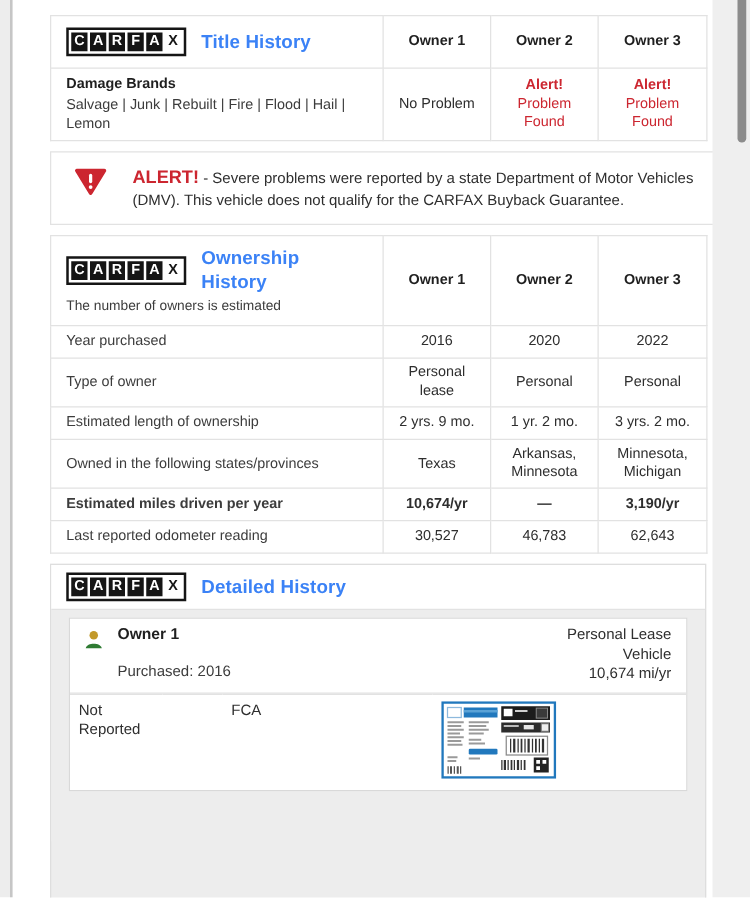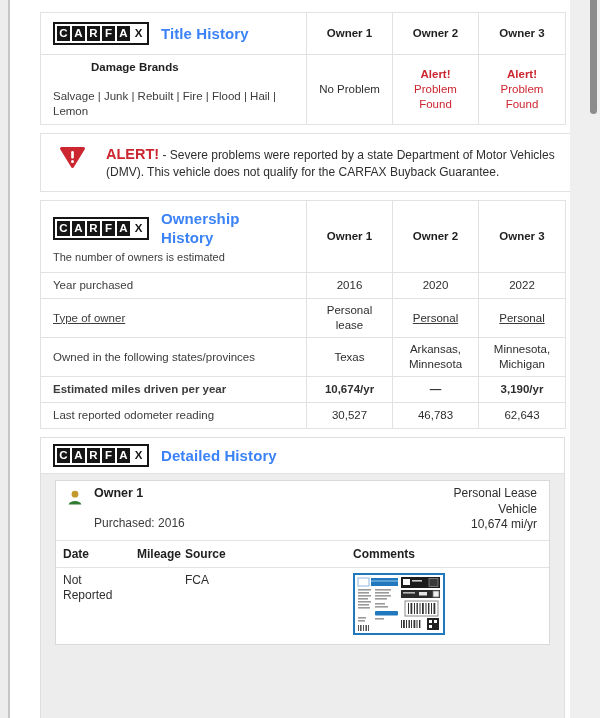--- a/index.html
+++ b/index.html
@@ -17,22 +17,22 @@
 
   .card { width:525px; background:#fff; border:1px solid #e2e2e2; }
   table.tbl { border-collapse:collapse; width:525px; table-layout:fixed; }
   .tbl td { border:1px solid #e2e2e2; font-size:11.5px; line-height:1.3; }
   .head-cell { padding:8px 12px; }
   .head-flex { display:flex; align-items:center; gap:12px; }
   .sec-title { font-size:15px; font-weight:bold; color:#3b82f6; letter-spacing:.1px; }
   .sub-note { font-size:11px; color:#3c3c3c; margin-top:2px; }
   .own-h { text-align:center; font-weight:bold; color:#1f1f1f; font-size:12px; }
   .label-cell { padding:5px 12px; }
-  .row-label { font-weight:bold; color:#1f1f1f;margin-left:38px; }
-  .row-sub { color:#3c3c3c; margin-top:14px; }
+  .row-label { font-weight:bold; color:#1f1f1f; }
+  .row-sub { color:#3c3c3c; margin-top:2px; }
   .val { text-align:center; color:#2e2e2e; padding:4px 4px; }
   .alert-b { display:block; color:#cc2630; font-weight:bold; }
   .alert-t { display:block; color:#cc2630; max-width:56px; margin:0 auto; }
   .narrow { display:inline-block; max-width:52px; }
 
   
   .cfx { display:inline-flex; gap:2px; padding:2px; border:2px solid #151515;
     background:#fff; flex:none; }
   .cfx .t { width:13px; height:15px; background:#151515; color:#fff; font-weight:bold;
     font-size:11.5px; line-height:15px; text-align:center; }
@@ -157,25 +157,31 @@
         <td class="own-h">Owner 1</td>
         <td class="own-h">Owner 2</td>
         <td class="own-h">Owner 3</td>
       </tr>
       <tr style="height:26px;">
         <td class="label-cell">Year purchased</td>
         <td class="val">2016</td>
         <td class="val">2020</td>
         <td class="val">2022</td>
       </tr>
-      <tr style="height:34px;text-decoration:underline;">
+      <tr style="height:34px;">
         <td class="label-cell">Type of owner</td>
         <td class="val"><span class="narrow">Personal lease</span></td>
         <td class="val">Personal</td>
         <td class="val">Personal</td>
+      </tr>
+      <tr style="height:26px;">
+        <td class="label-cell">Estimated length of ownership</td>
+        <td class="val">2 yrs. 9 mo.</td>
+        <td class="val">1 yr. 2 mo.</td>
+        <td class="val">3 yrs. 2 mo.</td>
       </tr>
       <tr style="height:34px;">
         <td class="label-cell">Owned in the following states/provinces</td>
         <td class="val">Texas</td>
         <td class="val">Arkansas, Minnesota</td>
         <td class="val">Minnesota, Michigan</td>
       </tr>
       <tr style="height:26px;font-weight:bold;">
         <td class="label-cell">Estimated miles driven per year</td>
         <td class="val">10,674/yr</td>
@@ -228,26 +234,20 @@
           </div>
 
           <table class="dtable">
             <colgroup>
                 <col style="width:74px">
                 <col style="width:48px">
                 <col style="width:168px">
                 <col>
               </colgroup>
             <tbody>
-                <tr>
-              <th>Date</th>
-              <th>Mileage</th>
-              <th>Source</th>
-              <th>Comments</th>
-            </tr>
 
             <tr>
               <td>Not Reported</td>
               <td></td>
               <td>FCA</td>
               <td>
                 <div>
                   <svg width="92" height="62" viewBox="0 0 92 62">
                     <rect x="1" y="1" width="90" height="60" fill="#ffffff" stroke="#2178bd" stroke-width="2"></rect>
                     <rect x="5" y="5" width="11" height="8" fill="#fff" stroke="#8db9dd" stroke-width="1"></rect>

